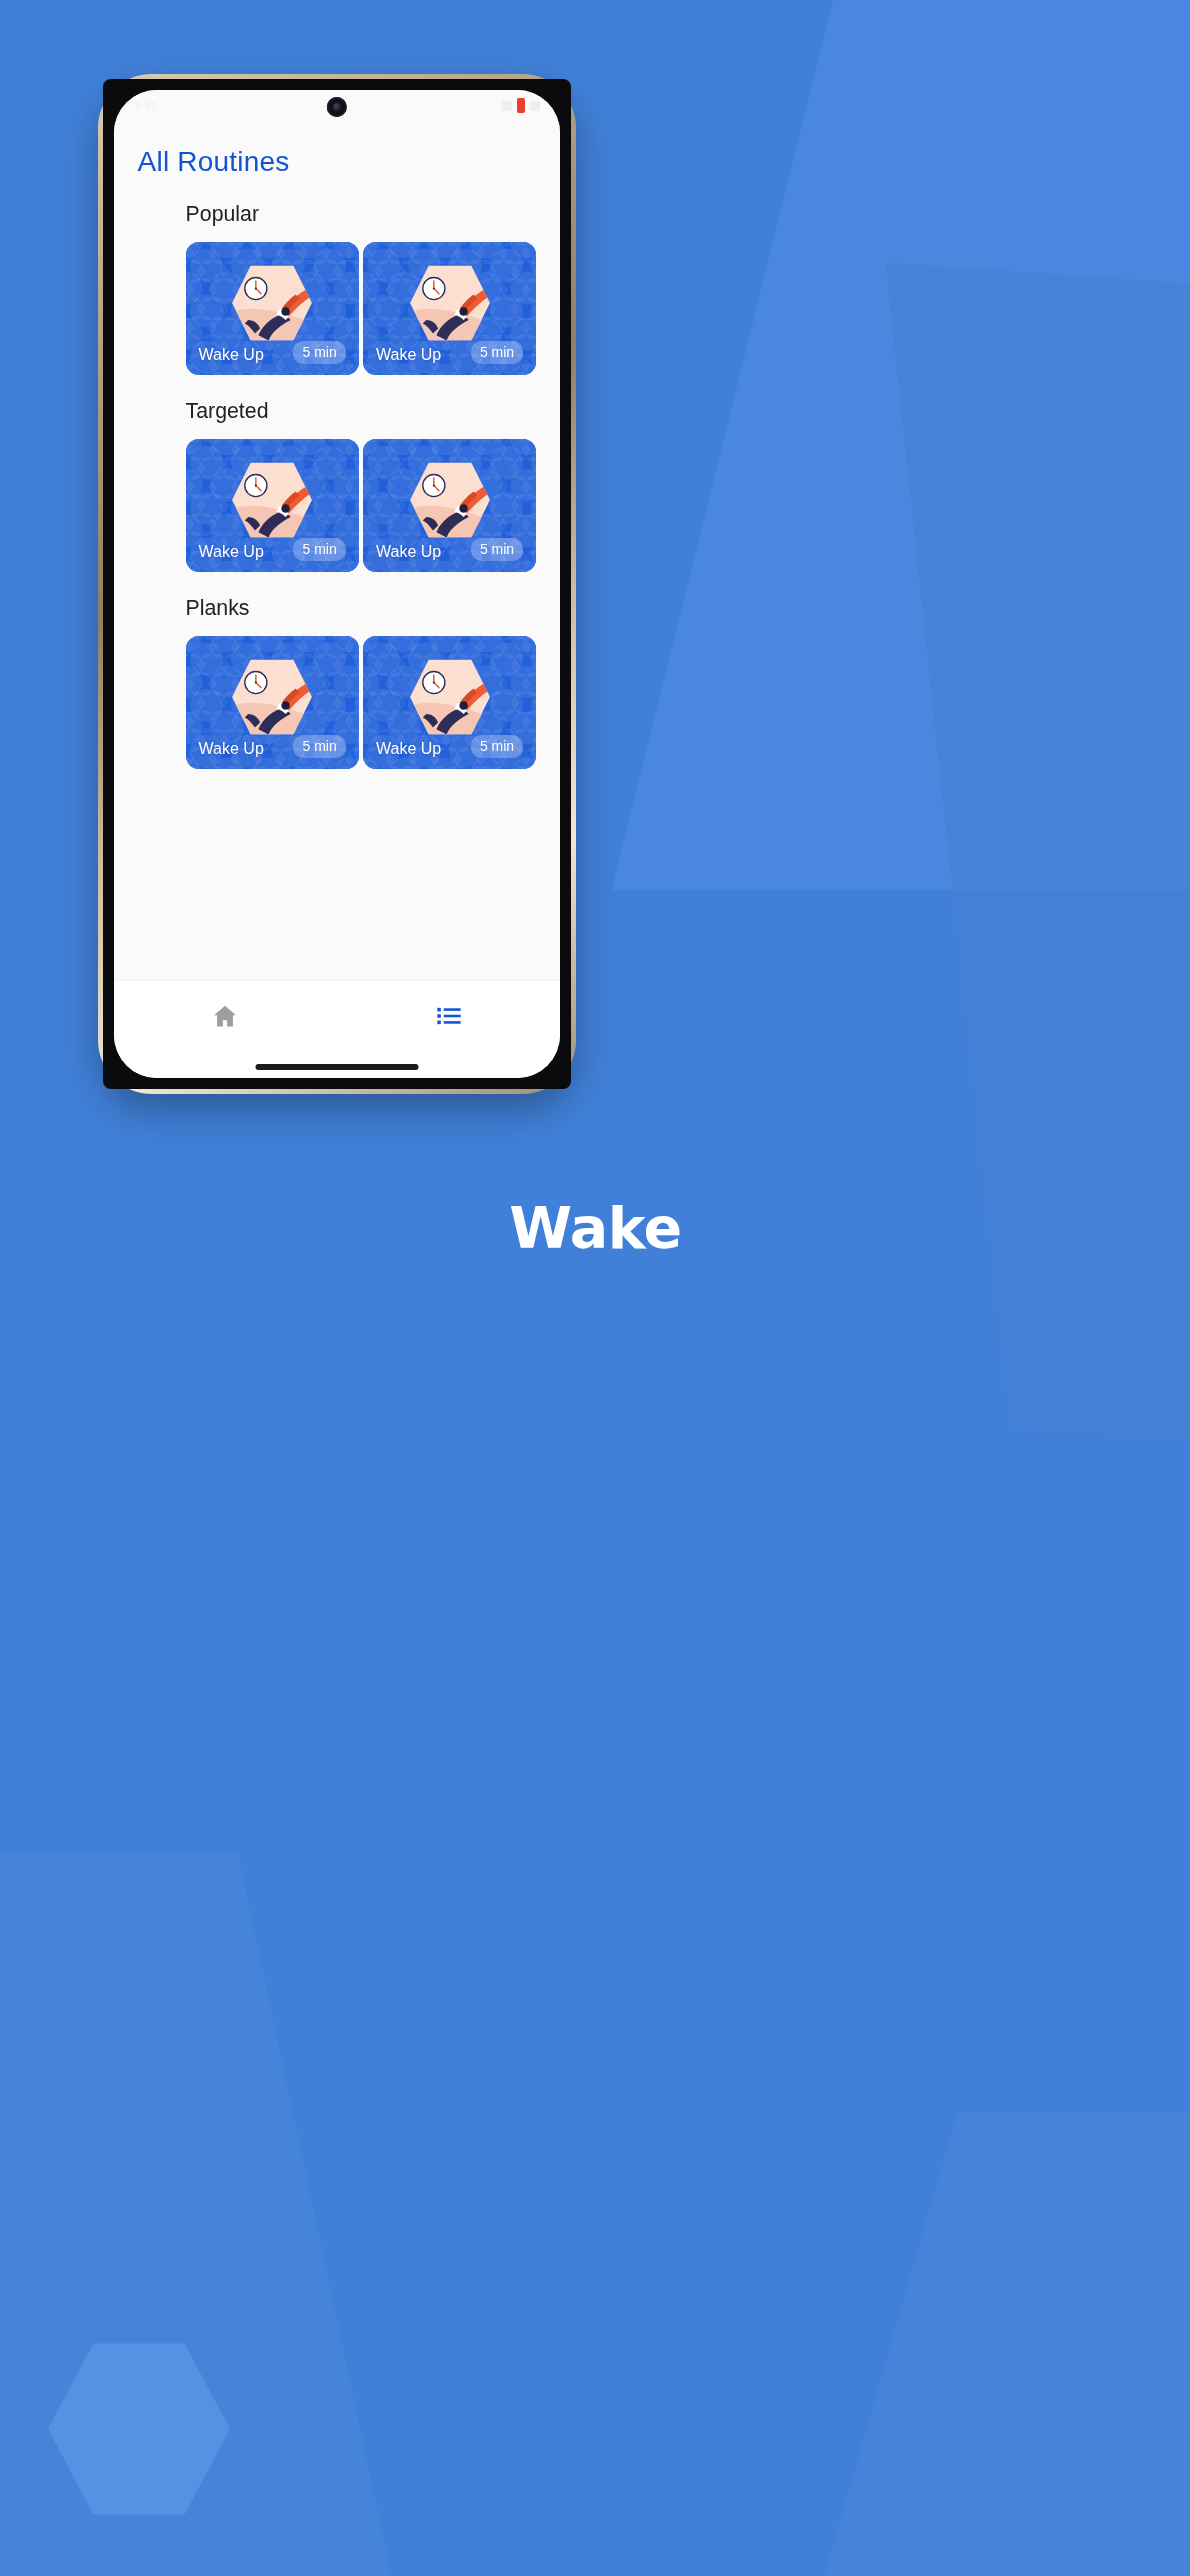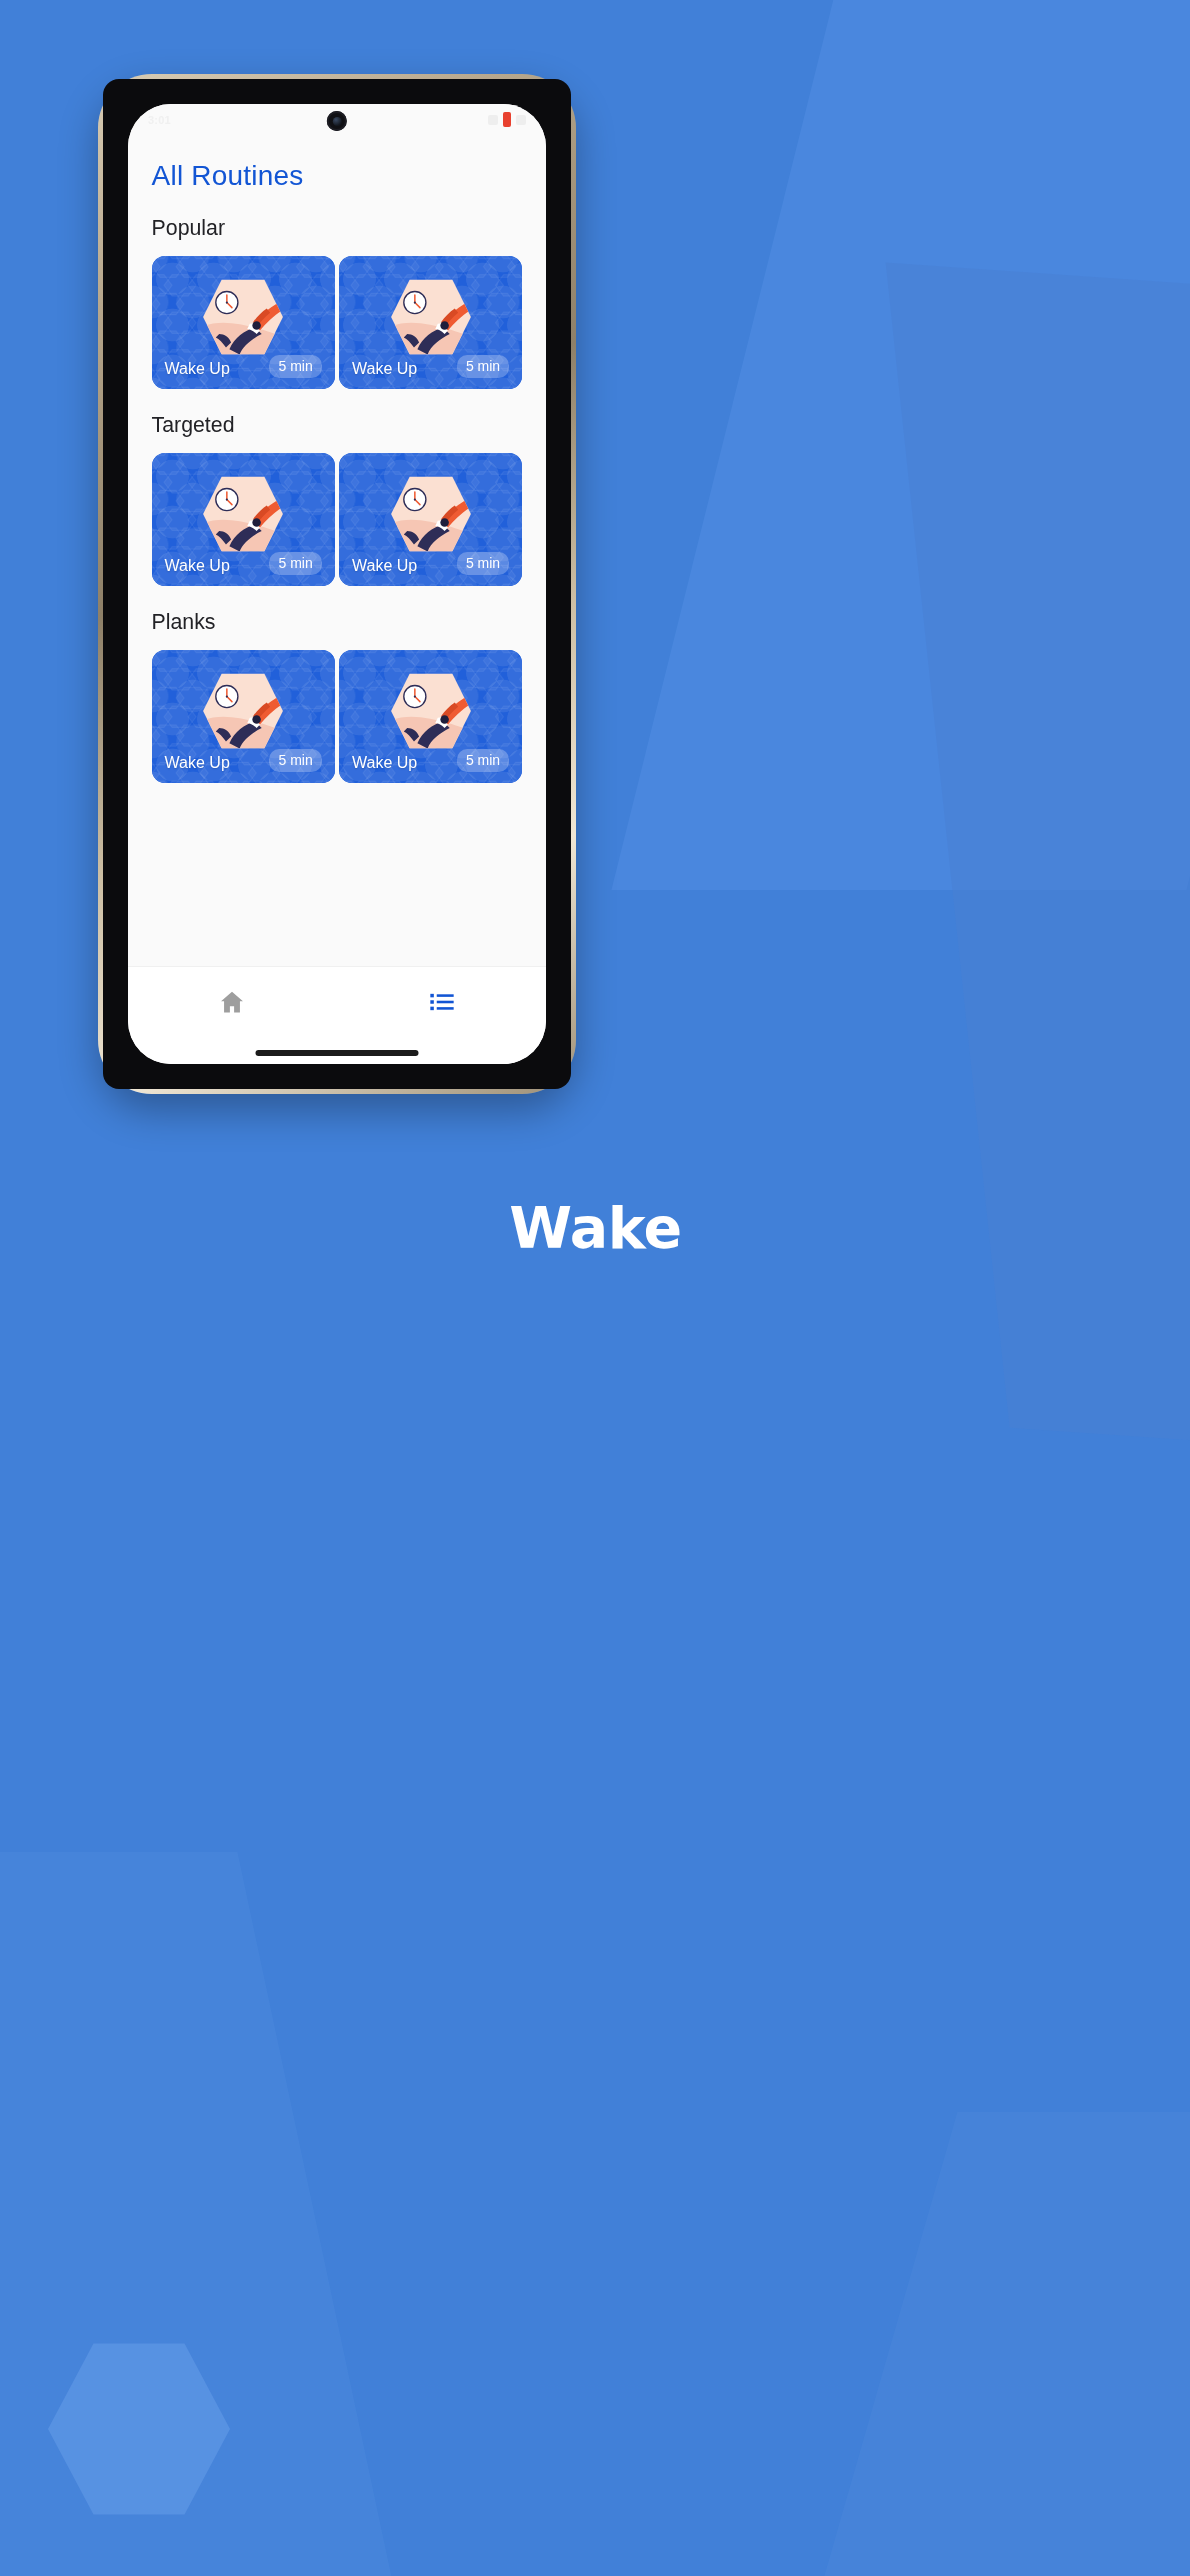--- a/index.html
+++ b/index.html
@@ -67,23 +67,23 @@
   .phone {
     left: 98px; top: 74px;
     width: 478px; height: 1020px;
     border-radius: 54px;
     background: linear-gradient(150deg,#d9cdb5 0%, #b7a78c 18%, #8e8068 42%, #cdbfa4 62%, #efe6d4 80%, #9d8f76 100%);
     padding: 4.6px;
     box-shadow: 0 16.7px 39px rgba(0,0,0,.30);
   }
   .phone-inner {
     width: 100%; height: 100%;
-    border-radius: 16px;
+    border-radius: 8px;
     background: #0b0b0d;
-    padding: 25px;
+    padding: 11px;
   }
   .screen {
     position: relative;
     width: 100%; height: 100%;
     border-radius: 43px;
     background: #fafafa;
     overflow: hidden;
     display: flex;
     flex-direction: column;
   }
@@ -129,21 +129,21 @@
     background: #fafafa;
   }
   .page-title {
     color: #1255d4;
     font-size: 28px;
     font-weight: 400;
     letter-spacing: 0.2px;
     margin-top: 24px;
     margin-bottom: 24px;
   }
-  .section { margin-bottom: 5.6px; }
+  .section { margin-bottom: 5.6px; margin-left: 48px; }
   .section-title {
     color: #222226;
     font-size: 21.3px;
     font-weight: 400;
     margin-bottom: 15px;
   }
   .card-grid {
     display: grid;
     grid-template-columns: 1fr 1fr;
     gap: 4px;

